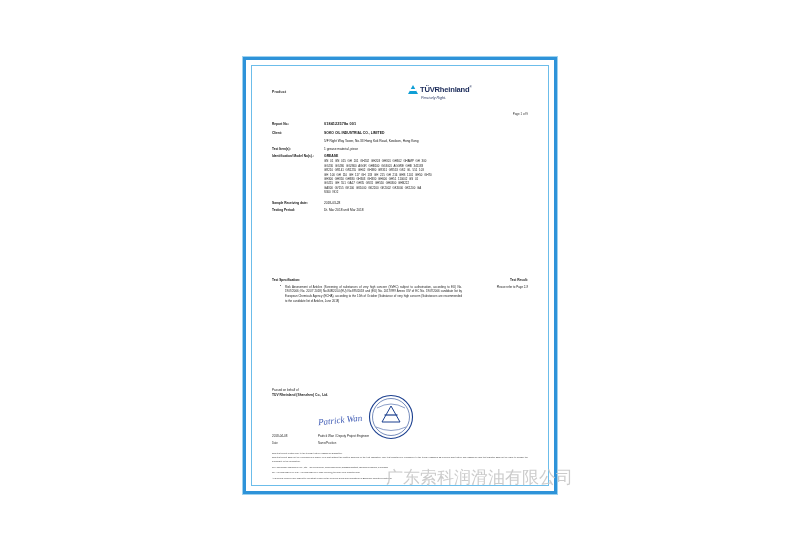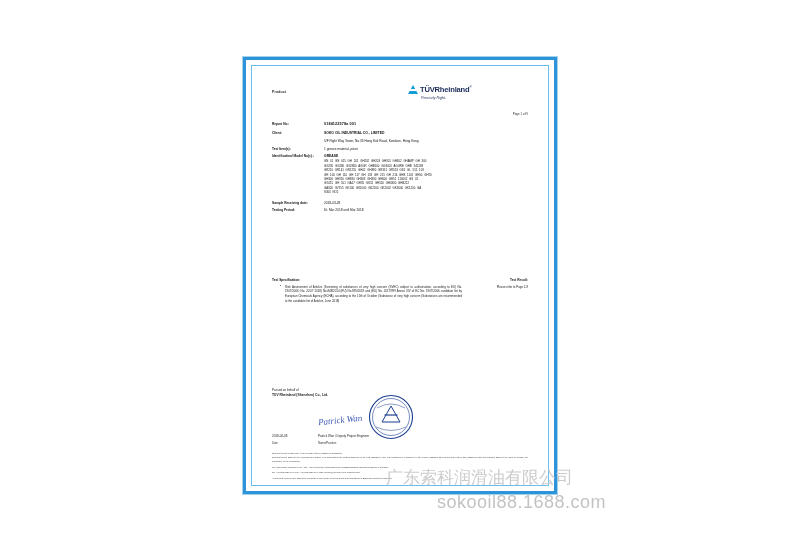--- a/index.html
+++ b/index.html
@@ -428,15 +428,14 @@
           <p class="addr">TÜV Rheinland (Shenzhen) Co., Ltd. · 3/F Tech Road, Qiaoxiang Road, Nanshan District, Shenzhen 518057, P.R.China</p>
           <p class="addr">Tel: +86 755 8828 xxxx  Fax: +86 755 8828 xxxx  Mail: service@tuv.com  Web: www.tuv.com</p>
           <p class="addr">All services rendered are subject to our latest version of the General Terms and Conditions of Business: www.tuv.com/terms</p>
         </div>
 
       </div>
     </div>
   </div>
 
   <div class="wm-cn">广东索科润滑油有限公司</div>
-  <div class="wm-site">sokooil88.1688.com</div>
 
 </div>
 
 </body></html>

